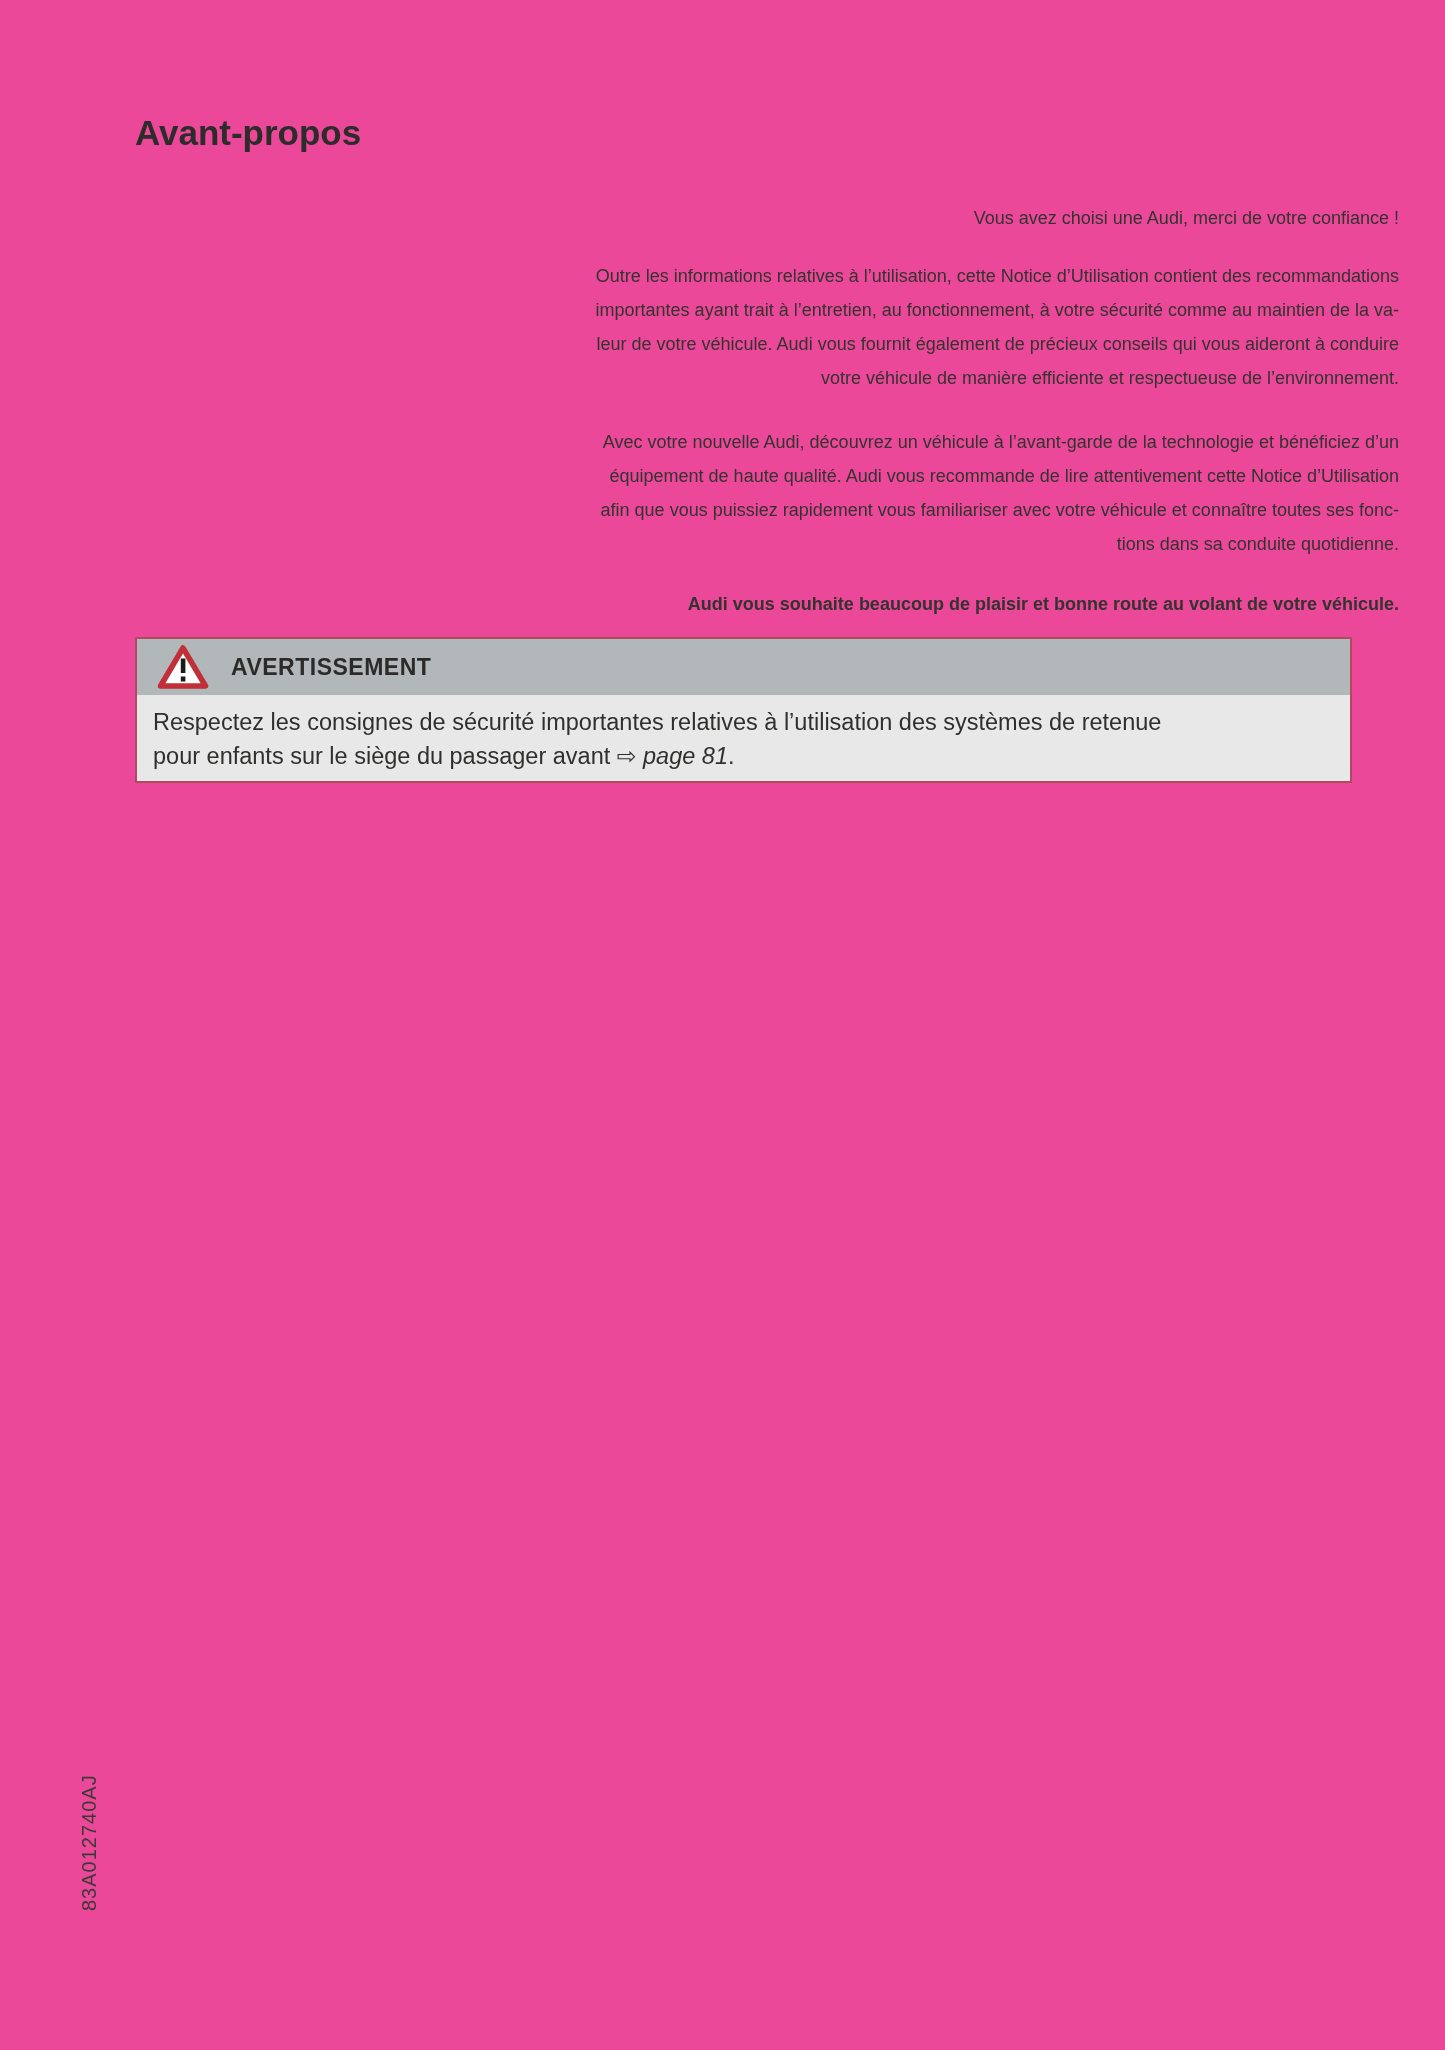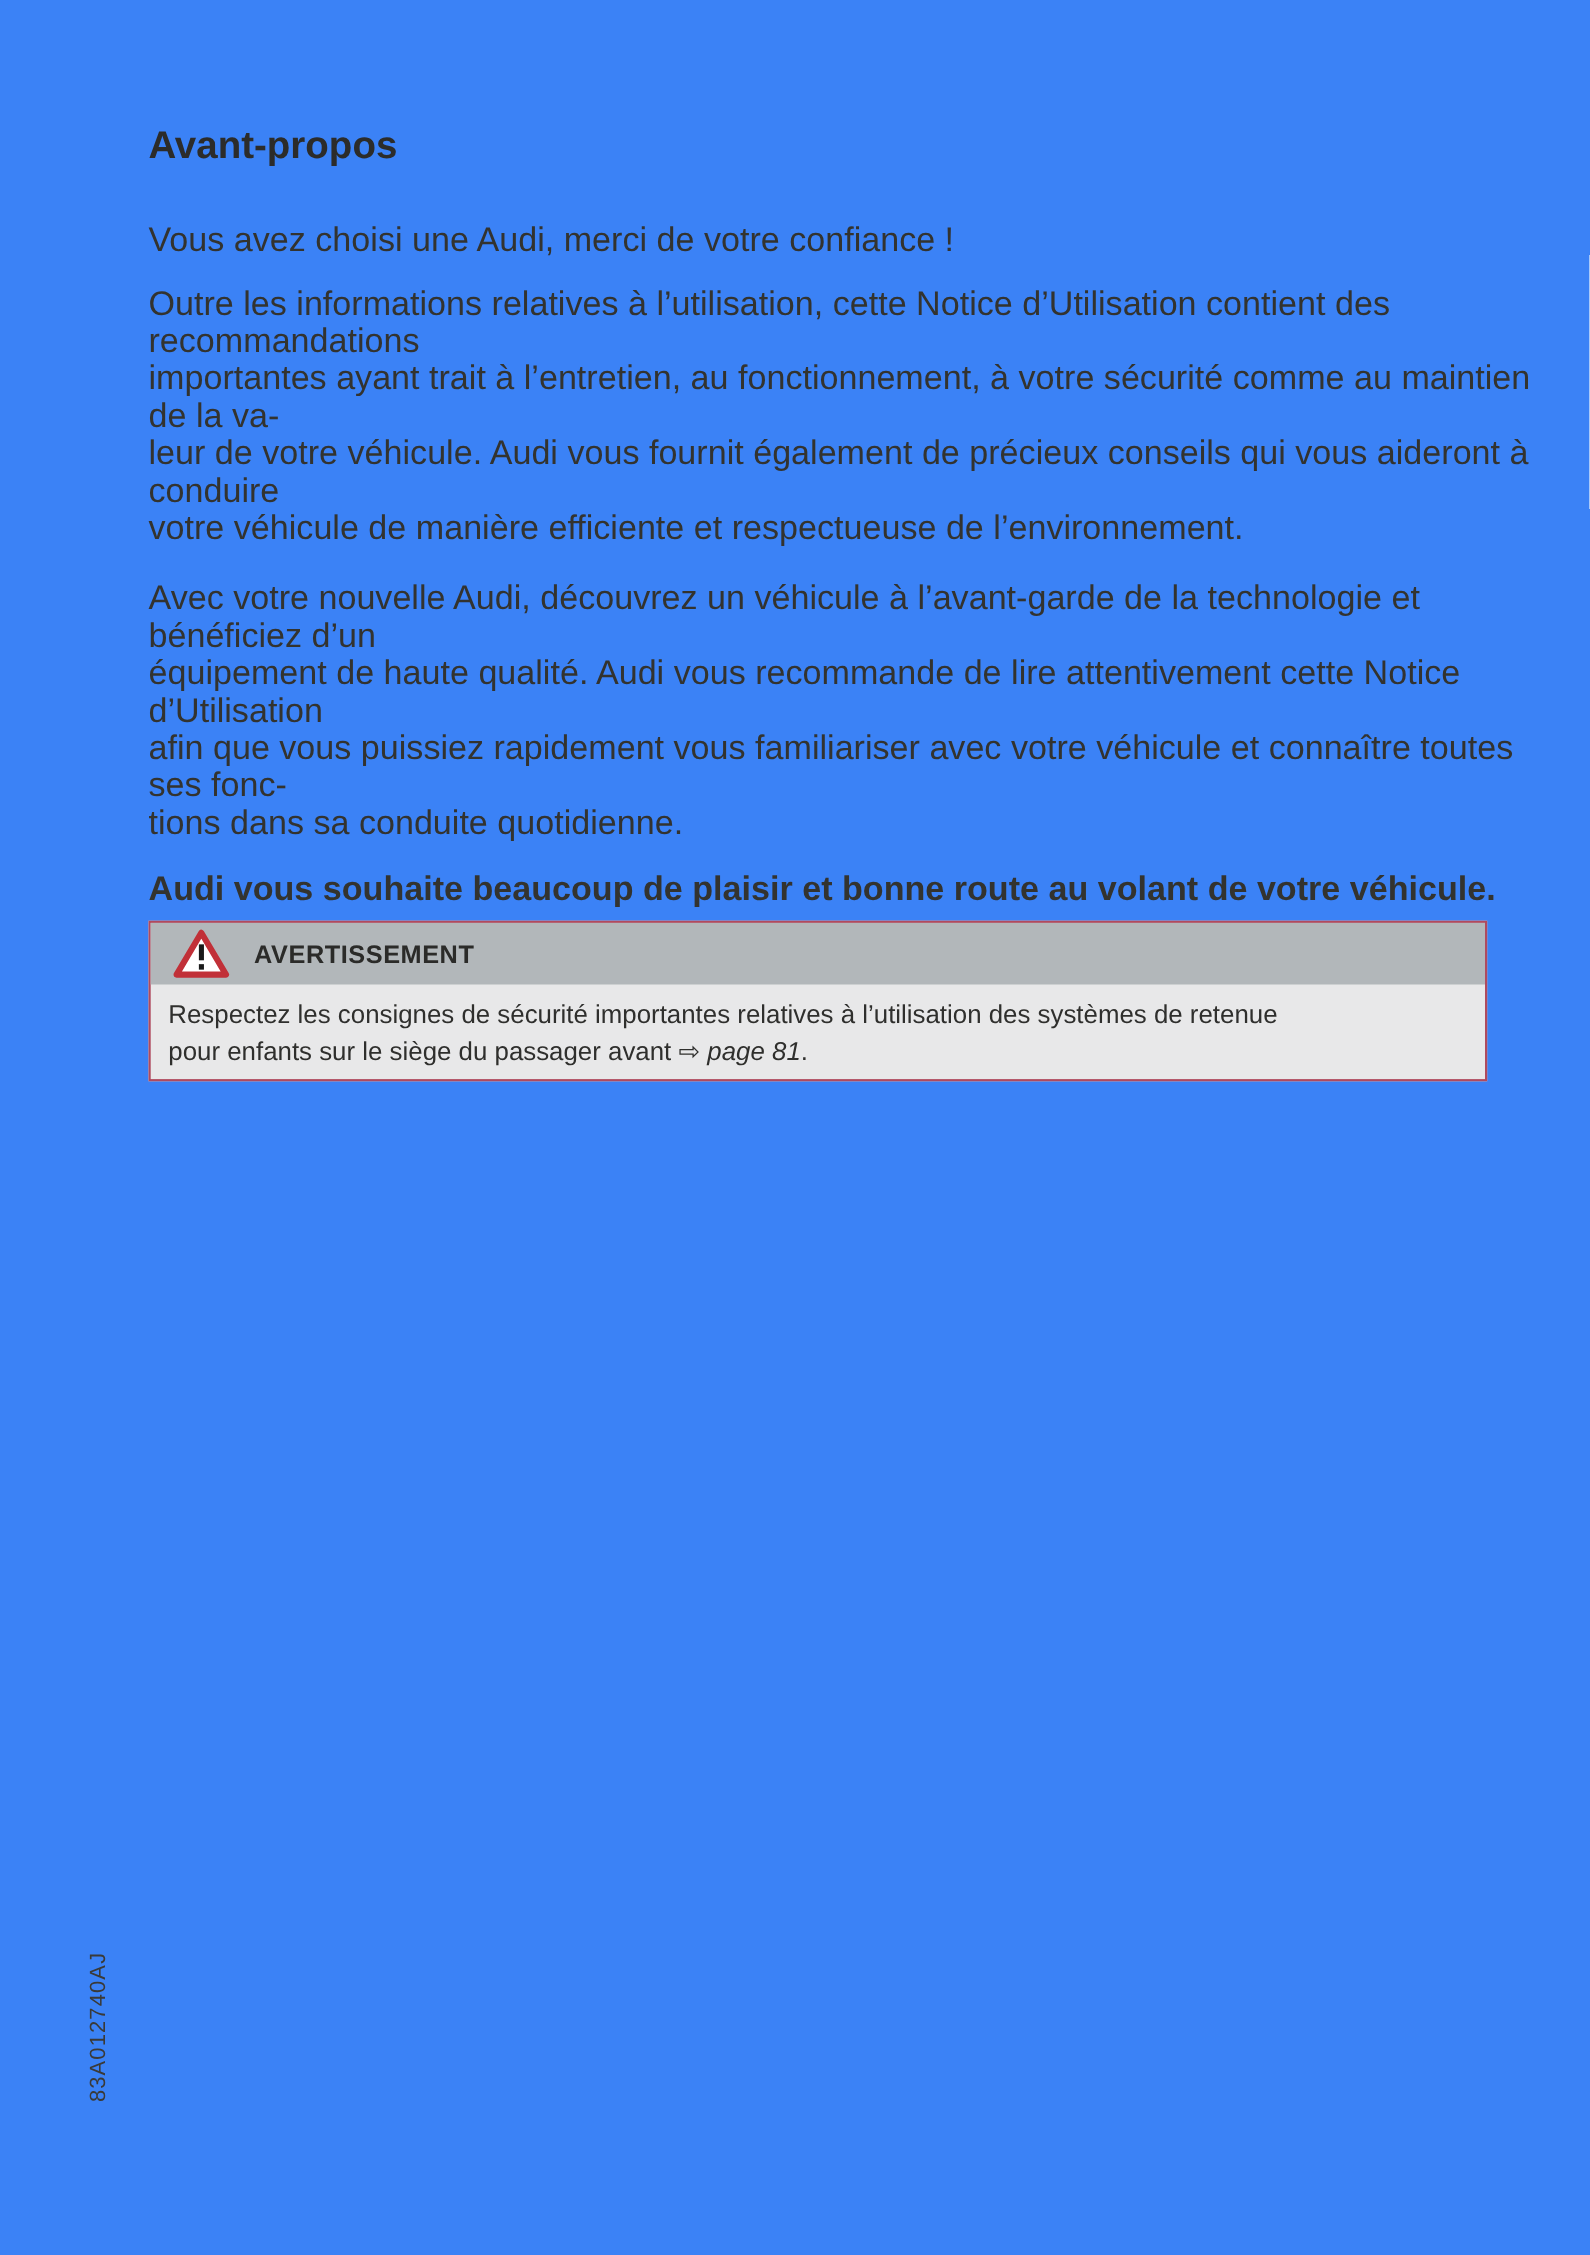--- a/index.html
+++ b/index.html
@@ -1,43 +1,44 @@
 <!DOCTYPE html>
 <html style="--warn-border: #b04a5e; --warn-header-bg: #b2b7ba; --warn-body-bg: #e8e8e9;"><head>
 <meta charset="utf-8">
 <style>
   html, body { margin: 0; padding: 0; background: #ffffff; }
   .page {
     position: relative;
     width: 1445px;
     height: 2050px;
-    background: #3b82f6;
+    background: #ec4899;
     font-family: "Liberation Sans", sans-serif;
     color: #32322f;
     overflow: hidden;
   }
   .content {
     position: absolute;
     left: 135px;
     top: 0;
     width: 1280px;
   }
   .page-title {
     margin: 112px 0 0 0;
     font-size: 35px;
     line-height: 42px;
     font-weight: 700;
     color: #2c2c2a;
   }
   .para {
-    margin: 0;
-    font-size: 31px;
+    margin: 16px;
+    font-size: 18px;
     line-height: 34px;
     white-space: pre-line;
     color: #33332f;
+    text-align: right;
   }
   .para-1 { margin-top: 47px; }
   .para-2 { margin-top: 30px; }
   .para-3 { margin-top: 24px; }
   .para-4 { margin-top: 26px; font-weight: bold; }
 
   .warning-box {
     margin-top: 12px;
     width: 1213px;
     border: 2px solid var(--warn-border, #b04a5e);

